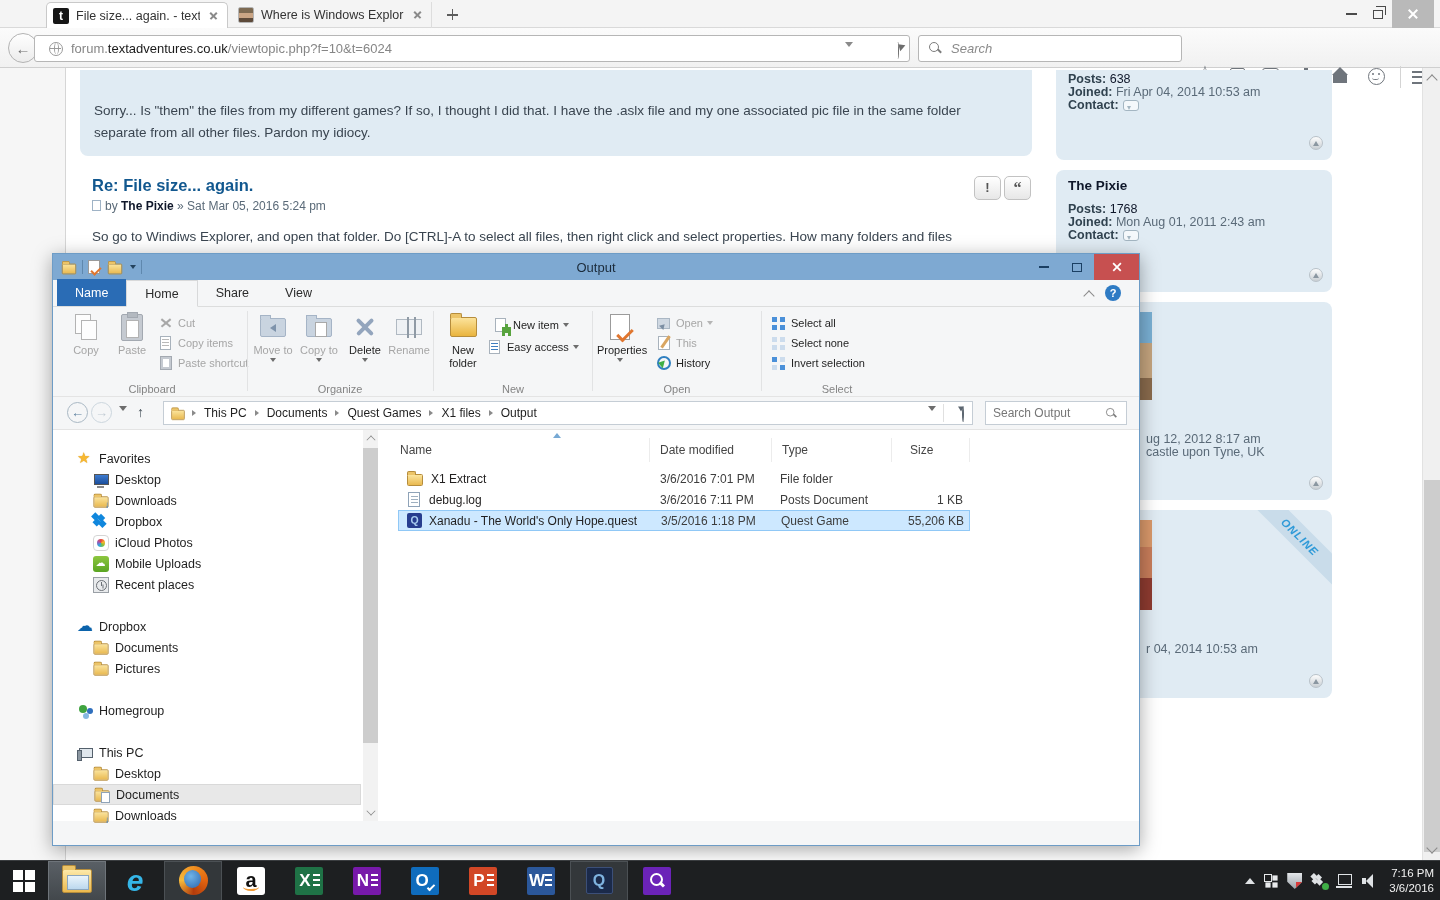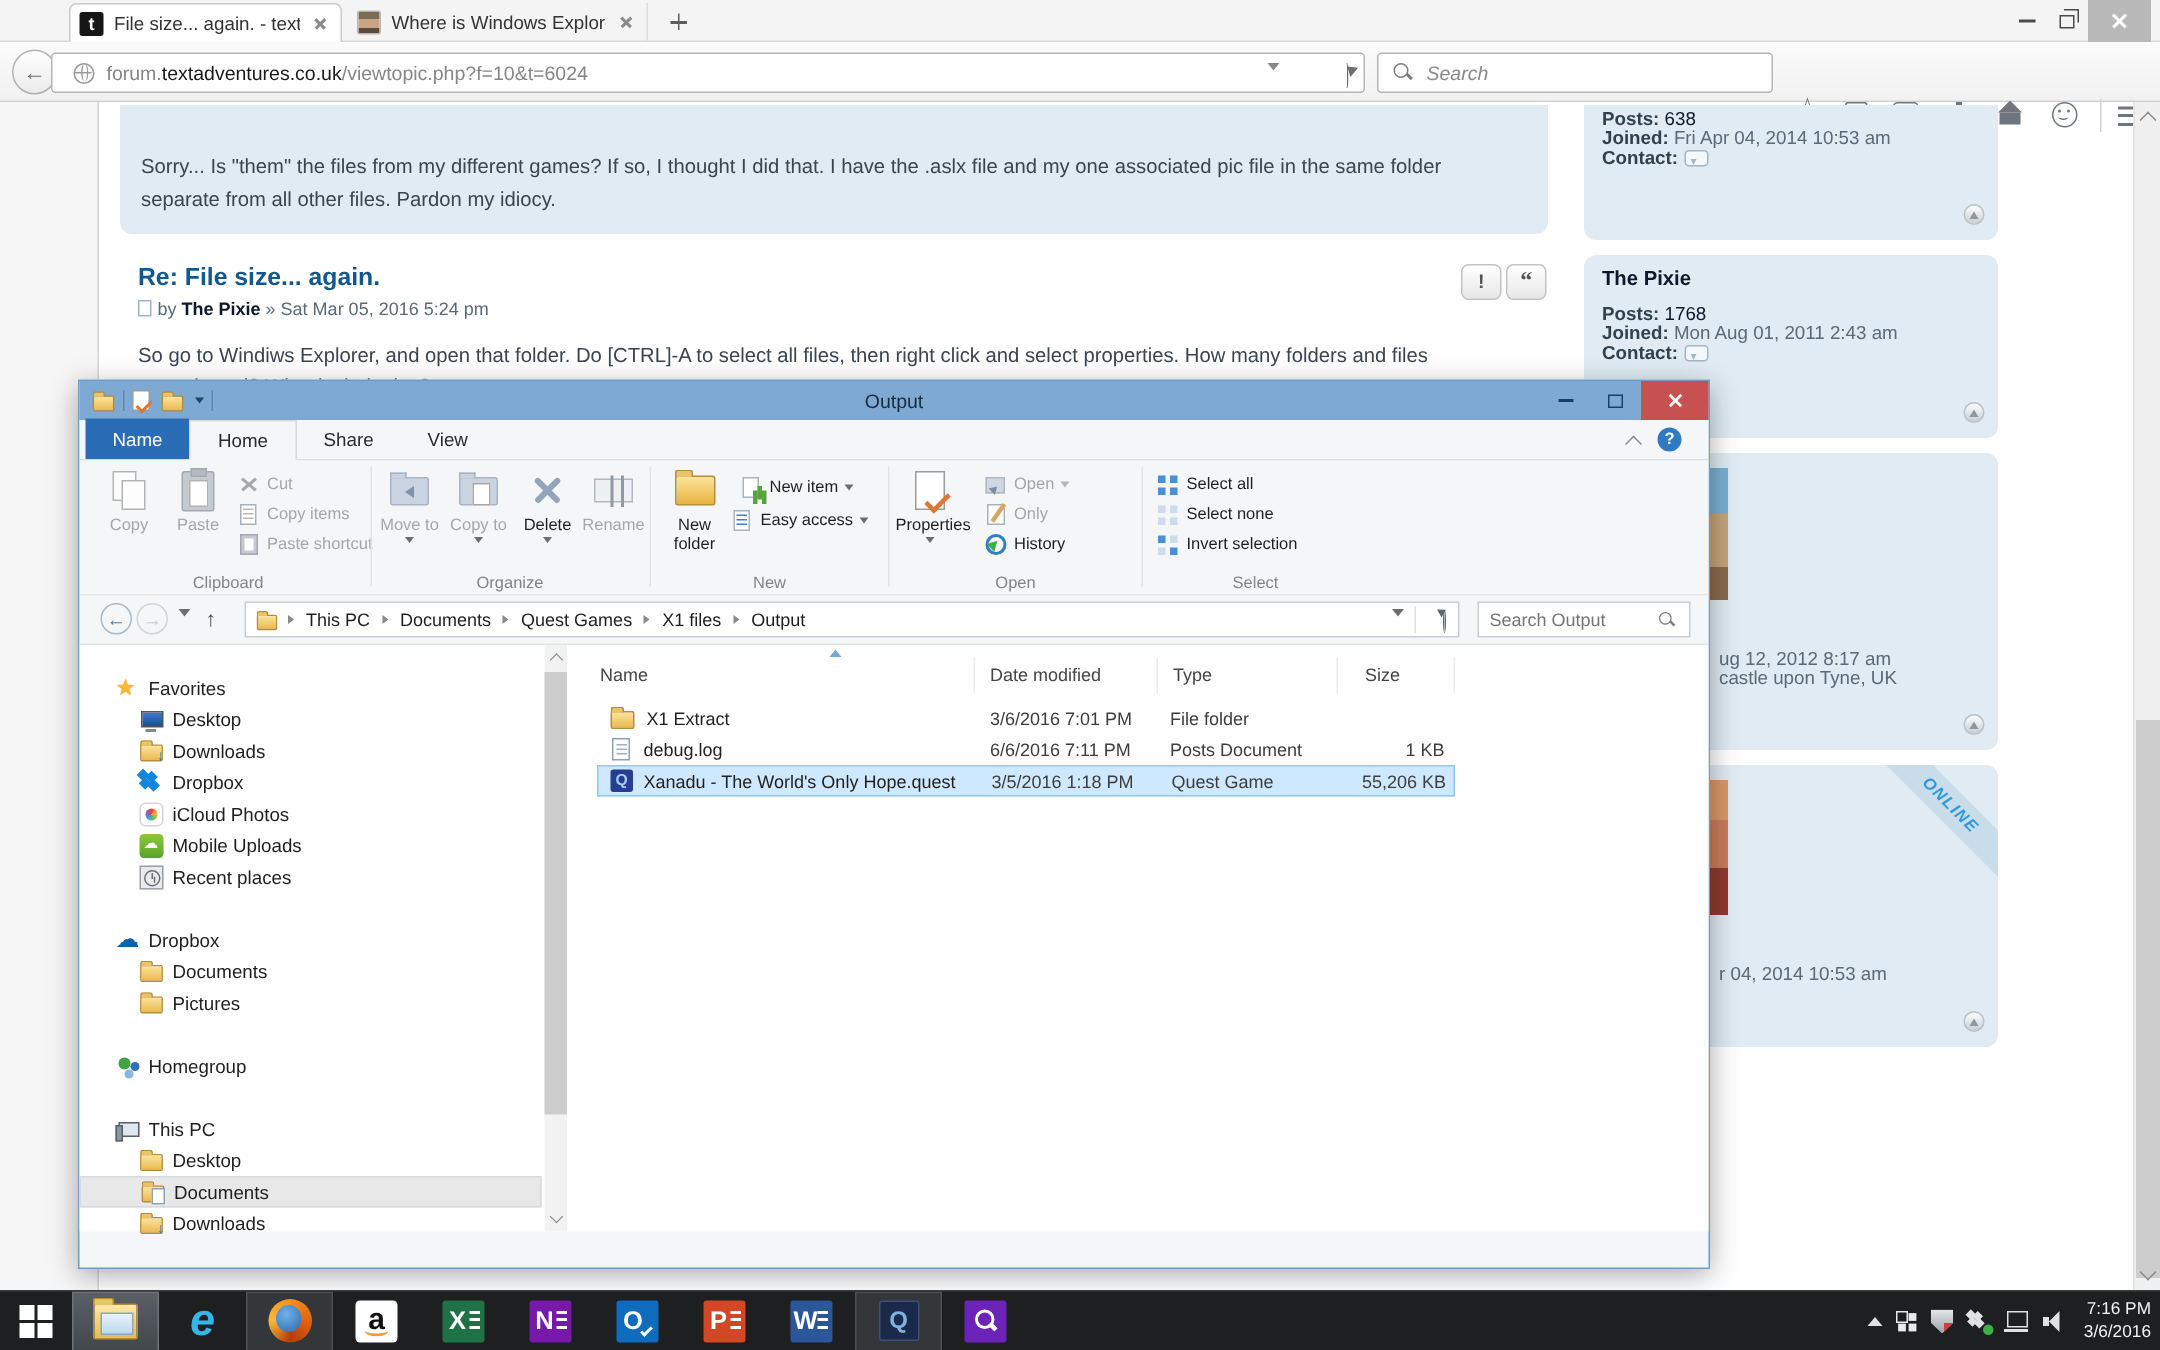--- a/index.html
+++ b/index.html
@@ -486,21 +486,21 @@
             <span class="sic">
               <span class="si-open"></span>
             </span>
             <span>Open</span>
             <span class="caret-sm" style="border-top-color:#b5b5b5"></span>
           </div>
         <div class="rbtn-sm dis" style="left:62px;top:26px">
             <span class="sic">
               <span class="si-edit"></span>
             </span>
-            <span>Only</span>
+            <span>This</span>
           </div>
         <div class="rbtn-sm" style="left:62px;top:46px">
             <span class="sic">
               <span class="si-history"></span>
             </span>
             <span>History</span>
           </div>
         <div class="rg-label">Open</div>
       </div>
       <div class="rg-sep" style="left:708px"></div>
@@ -635,21 +635,21 @@
         <div class="file-row" style="top:38px">
           <span class="ic-folder" style="margin-left:9px"></span>
           <span style="margin-left:8px">X1 Extract</span>
           <span class="cell-date">3/6/2016 7:01 PM</span>
           <span class="cell-type">File folder</span>
           <span class="cell-size"></span>
         </div>
         <div class="file-row" style="top:59px">
           <span class="ic-textdoc" style="margin-left:10px"></span>
           <span style="margin-left:9px">debug.log</span>
-          <span class="cell-date">6/6/2016 7:11 PM</span>
+          <span class="cell-date">3/6/2016 7:11 PM</span>
           <span class="cell-type">Posts Document</span>
           <span class="cell-size">1 KB</span>
         </div>
         <div class="file-row sel" style="top:80px">
           <span class="ic-quest" style="margin-left:8px">Q</span>
           <span style="margin-left:7px">Xanadu - The World's Only Hope.quest</span>
           <span class="cell-date">3/5/2016 1:18 PM</span>
           <span class="cell-type">Quest Game</span>
           <span class="cell-size">55,206 KB</span>
         </div>

